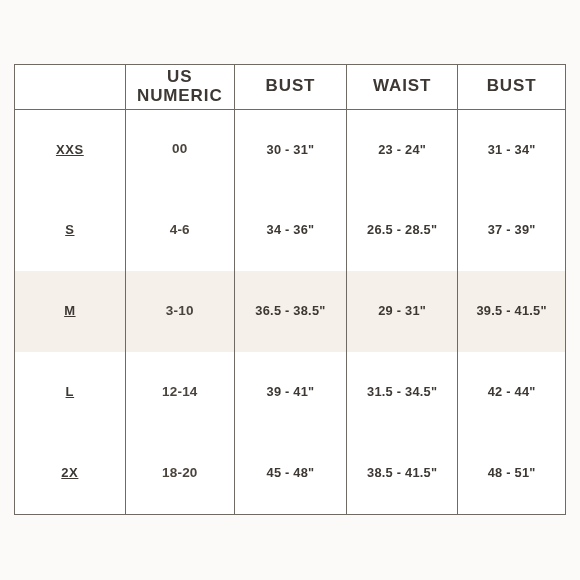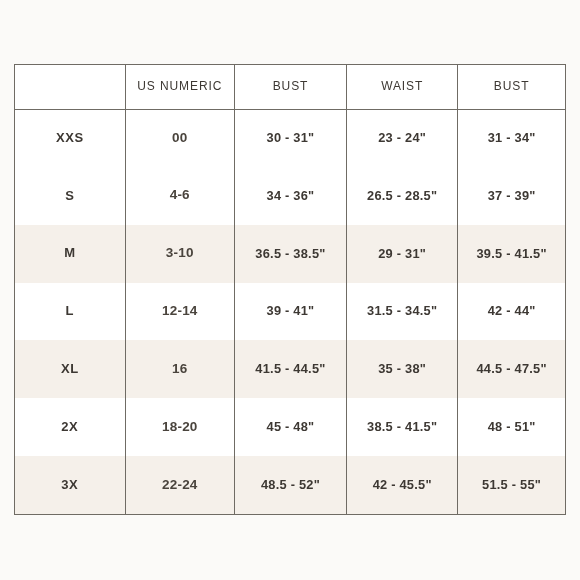--- a/index.html
+++ b/index.html
@@ -67,35 +67,36 @@
 
   thead tr { height: 44px; }
   tbody tr { height: 45.2px; }
 
   tbody tr.row-alt td {
     background: #f5f0ea;
   }
 
   .hdr-label {
     display: block;
-    font-size: 12px;
-    font-weight: normal;
+    font-size: 17px;
+    font-weight: bold;
     letter-spacing: 0.9px;
     color: #3d3833;
     font-family: "Liberation Sans", sans-serif;
     line-height: 1.1;
   }
 
   .cell-size {
     display: block;
     font-size: 13px;
     font-weight: bold;
     letter-spacing: 0.6px;
     color: #3d3833;
     line-height: 1.1;
+    text-decoration: underline;
   }
 
   .cell-numeric {
     display: block;
     font-size: 13.5px;
     font-weight: bold;
     letter-spacing: 0.2px;
     color: #4a443d;
     line-height: 1.1;
   }
@@ -211,72 +212,38 @@
               <span class="cell-measure">39 - 41"</span>
             </td>
           <td>
               <span class="cell-measure">31.5 - 34.5"</span>
             </td>
           <td>
               <span class="cell-measure">42 - 44"</span>
             </td>
         </tr>
 
-        <tr class="row-alt">
-          <td>
-              <span class="cell-size">XL</span>
-            </td>
-          <td>
-              <span class="cell-numeric">16</span>
-            </td>
-          <td>
-              <span class="cell-measure">41.5 - 44.5"</span>
-            </td>
-          <td>
-              <span class="cell-measure">35 - 38"</span>
-            </td>
-          <td>
-              <span class="cell-measure">44.5 - 47.5"</span>
-            </td>
-        </tr>
 
         <tr class="row-plain">
           <td>
               <span class="cell-size">2X</span>
             </td>
           <td>
               <span class="cell-numeric">18-20</span>
             </td>
           <td>
               <span class="cell-measure">45 - 48"</span>
             </td>
           <td>
               <span class="cell-measure">38.5 - 41.5"</span>
             </td>
           <td>
               <span class="cell-measure">48 - 51"</span>
             </td>
         </tr>
 
-        <tr class="row-alt">
-          <td>
-              <span class="cell-size">3X</span>
-            </td>
-          <td>
-              <span class="cell-numeric">22-24</span>
-            </td>
-          <td>
-              <span class="cell-measure">48.5 - 52"</span>
-            </td>
-          <td>
-              <span class="cell-measure">42 - 45.5"</span>
-            </td>
-          <td>
-              <span class="cell-measure">51.5 - 55"</span>
-            </td>
-        </tr>
 
 
       </tbody>
     </table>
   </div>
 
 </div>
 
 </body></html>

